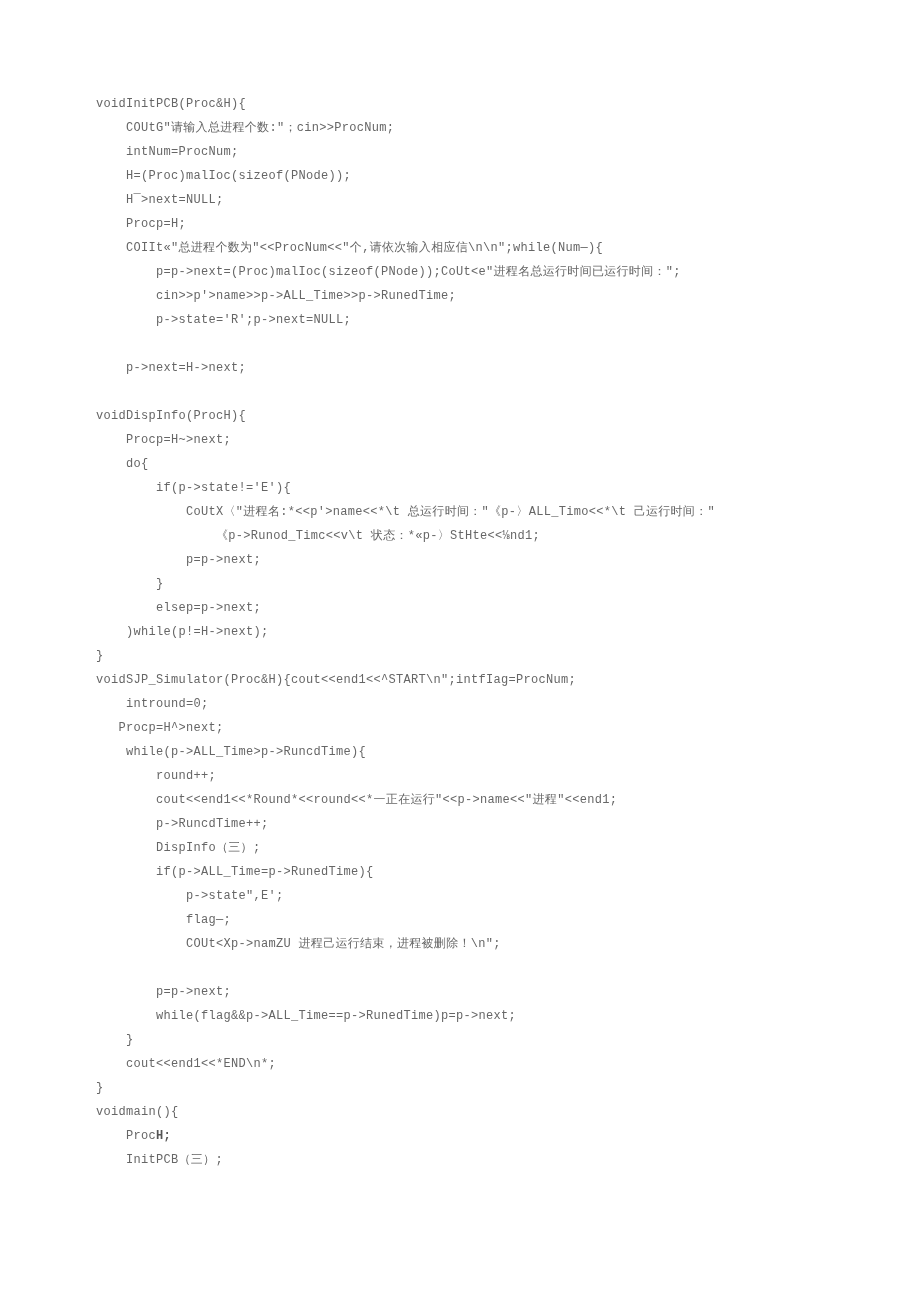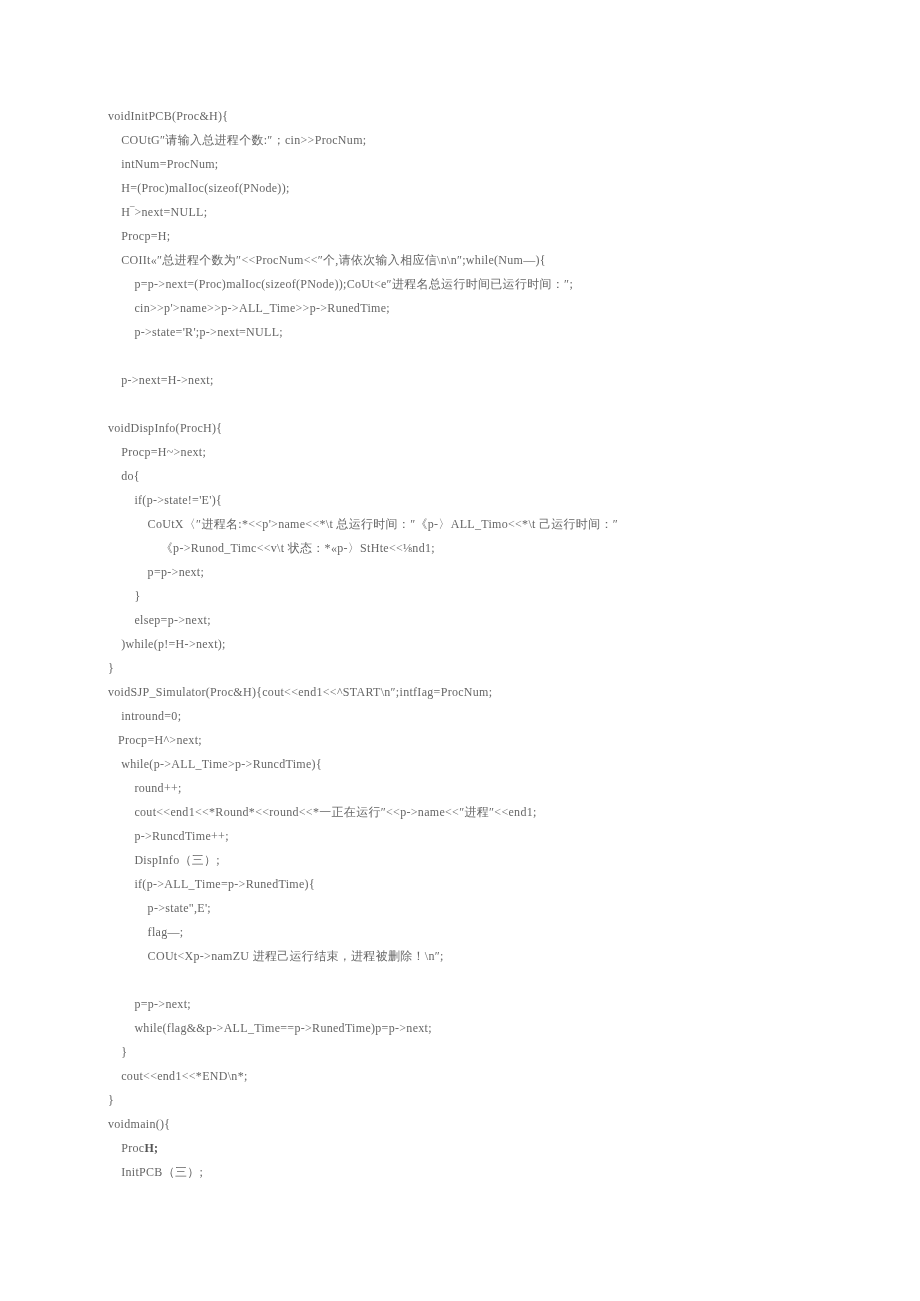--- a/index.html
+++ b/index.html
@@ -1,16 +1,16 @@
 <!DOCTYPE html>
 <html><head>
 <meta charset="utf-8">
 <style>
 body{margin:0;background:#fff;font-family:'SimSun','NSimSun','Courier New',monospace;font-size:12px;line-height:2.0;color:#666;padding:88px 92px;letter-spacing:0.3px}
-pre{margin:16px;font-family:Liberation Serif, serif;white-space:pre-wrap}
+pre{margin:4px;font-family:Liberation Mono, monospace;white-space:pre-wrap}
 .b{font-weight:bold;color:#555}
 </style>
 </head>
 <body>
 
 <pre><span>voidInitPCB(Proc&amp;H){</span>
 <span>    COUtG″请输入总进程个数:″；cin&gt;&gt;ProcNum;</span>
 <span>    intNum=ProcNum;</span>
 <span>    H=(Proc)malIoc(sizeof(PNode));</span>
 <span>    H‾&gt;next=NULL;</span>

